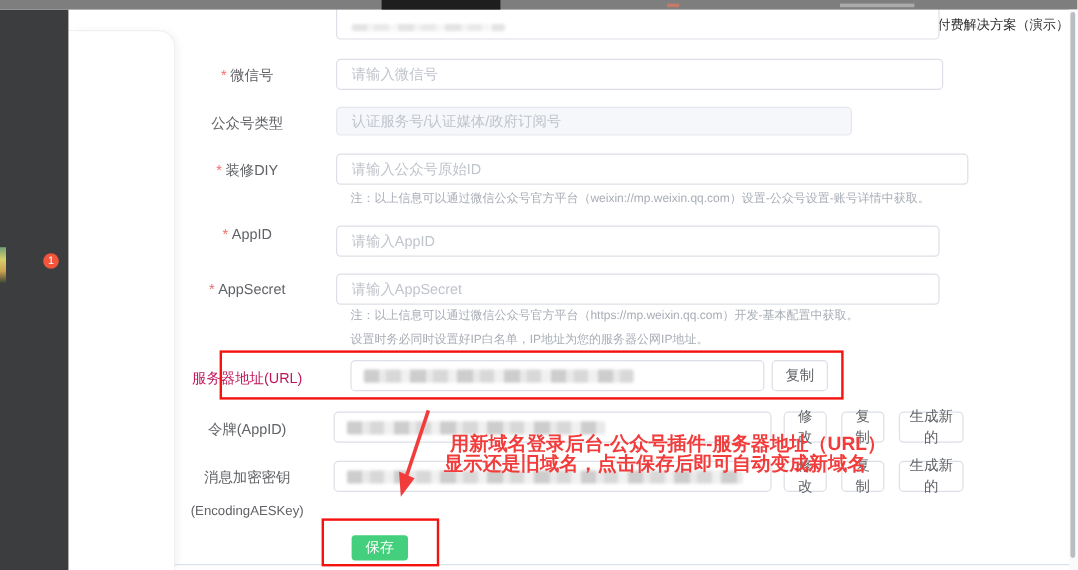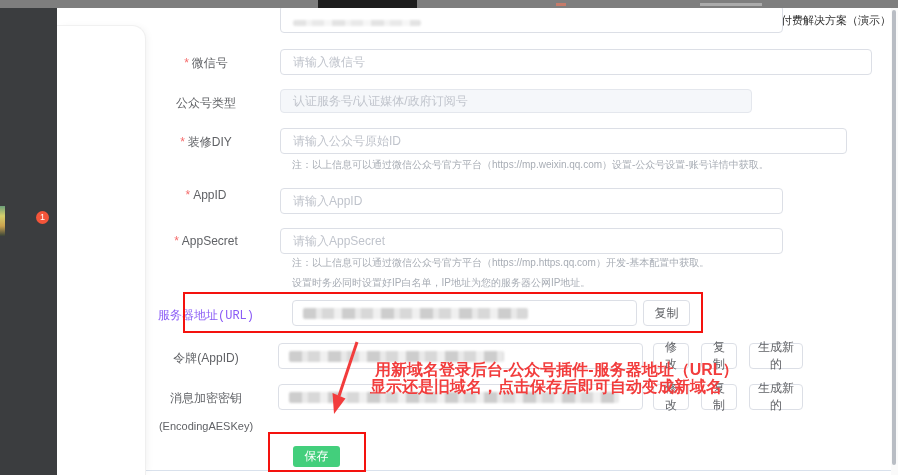--- a/index.html
+++ b/index.html
@@ -200,39 +200,39 @@
       <rect x="7" y="7" width="5" height="5"></rect>
     </svg>
   <span>知识付费解决方案（演示）</span>
 </div>
 
 <div class="abs finput" style="left:280px;top:5px;width:503px;height:28px;">
   <div class="mosaic" style="width:128px;height:6px;margin-top:14px;opacity:.55;"></div>
 </div>
 
 <div class="abs flabel" style="top:55px"><span class="req">*</span><span>微信号</span></div>
-<input class="abs finput" style="left: 280px; top: 49px; width: 592px;" placeholder="请输入微信号">
+<input class="abs finput" style="left: 280px; top: 49px; width: 506px;" placeholder="请输入微信号">
 
 <div class="abs flabel" style="top:95px"><span>公众号类型</span></div>
-<input class="abs finput disabled" style="left: 280px; top: 89px; width: 472px; height: 24px;" disabled="" placeholder="认证服务号/认证媒体/政府订阅号">
+<input class="abs finput disabled" style="left: 280px; top: 89px; width: 430px; height: 24px;" disabled="" placeholder="认证服务号/认证媒体/政府订阅号">
 
 <div class="abs flabel" style="top:134px"><span class="req">*</span><span>装修DIY</span></div>
-<input class="abs finput" style="left: 280px; top: 128px; width: 567px;" placeholder="请输入公众号原始ID">
-<div class="abs note" style="top:158px">注：以上信息可以通过微信公众号官方平台（https://mp.weixin.qq.com）设置-公众号设置-账号详情中获取。</div>
+<input class="abs finput" style="left: 280px; top: 128px; width: 527px;" placeholder="请输入公众号原始ID">
+<div class="abs note" style="top:158px">注：以上信息可以通过微信公众号官方平台（weixin://mp.weixin.qq.com）设置-公众号设置-账号详情中获取。</div>
 
 <div class="abs flabel" style="top:188px"><span class="req">*</span><span>AppID</span></div>
 <input class="abs finput" style="left: 280px; top: 188px; width: 503px;" placeholder="请输入AppID">
 
 <div class="abs flabel" style="top:234px"><span class="req">*</span><span>AppSecret</span></div>
 <input class="abs finput" style="left: 280px; top: 228px; width: 503px;" placeholder="请输入AppSecret">
-<div class="abs note" style="top:256px">注：以上信息可以通过微信公众号官方平台（https://mp.https.qq.com）开发-基本配置中获取。</div>
+<div class="abs note" style="top:256px">注：以上信息可以通过微信公众号官方平台（https://mp.weixin.qq.com）开发-基本配置中获取。</div>
 <div class="abs note" style="top:276px">设置时务必同时设置好IP白名单，IP地址为您的服务器公网IP地址。</div>
 
 <div class="abs redbox" style="left:183px;top:292px;width:520px;height:41px;"></div>
-<div class="abs flabel" style="top:307px;color:#8b5cf6;font-family:Liberation Mono, monospace;">服务器地址(URL)</div>
+<div class="abs flabel" style="top:307px;color:#be185d;">服务器地址(URL)</div>
 <div class="abs vbox" style="left:292px;top:300px;width:345px;height:26px;">
   <div class="mosaic" style="width:225px;"></div>
 </div>
 <button class="abs btn" style="left:643px;top:300px;width:47px;height:26px;">复制</button>
 
 <div class="abs flabel" style="top:350px">令牌(AppID)</div>
 <div class="abs vbox" style="left:278px;top:343px;width:365px;height:26px;">
   <div class="mosaic" style="width:215px;"></div>
 </div>
 <button class="abs btn" style="left:653px;top:343px;width:36px;height:26px;">修改</button>

